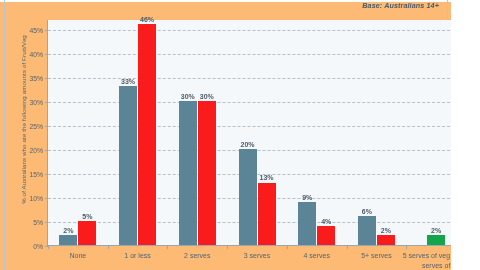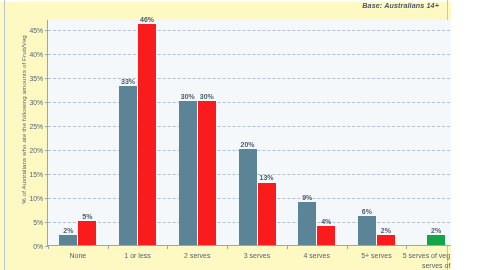--- a/index.html
+++ b/index.html
@@ -9,21 +9,21 @@
     height: 270px;
     overflow: hidden;
     background: #ffffff;
     font-family: "Liberation Sans", sans-serif;
   }
 
   #chart-root {
     position: relative;
     width: 451px;
     height: 270px;
-    background: #fef9c3;
+    background: #fdba74;
     overflow: hidden;
   }
 
   
   .frame-left {
     position: absolute;
     left: 4px; top: 0; bottom: 0;
     width: 1px;
     background: #b9c6d2;
   }

